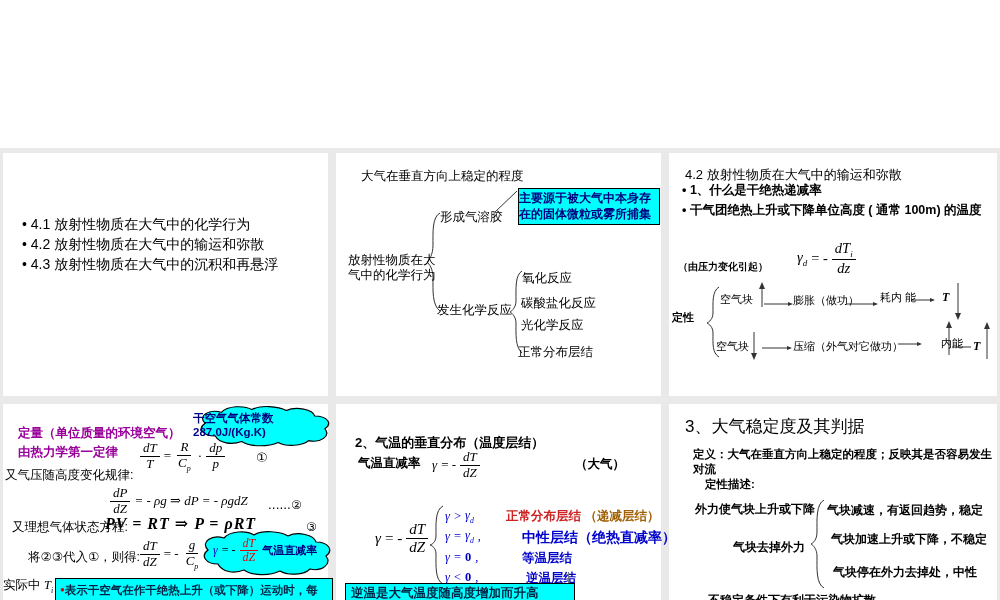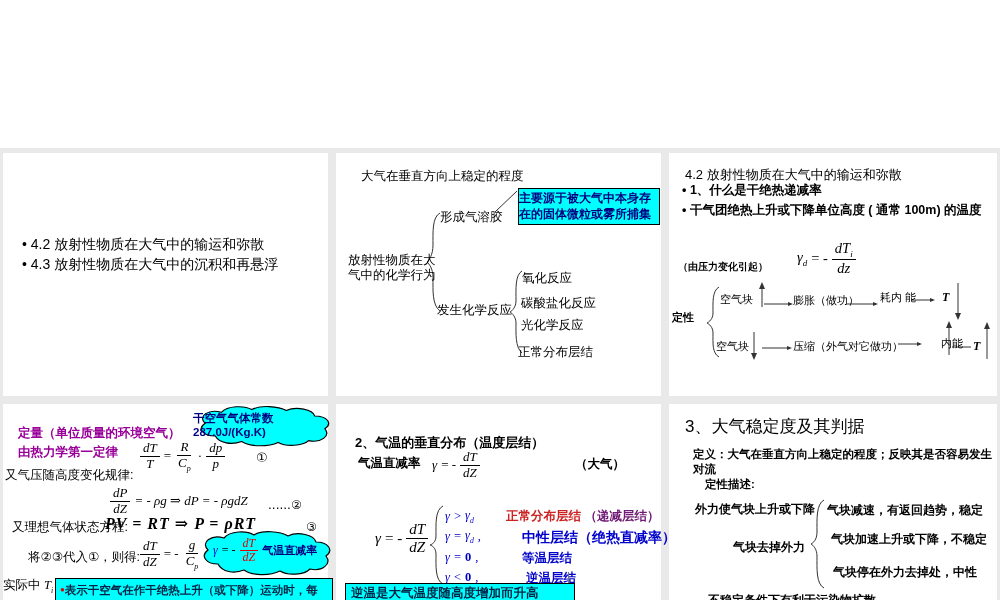--- a/index.html
+++ b/index.html
@@ -3,21 +3,21 @@
 <meta charset="utf-8">
 <style>
   html,body{margin:0;padding:0}
   .page{position:relative;width:1000px;height:600px;background:#fff;overflow:hidden;
         font-family:"Liberation Sans","DejaVu Sans",sans-serif;color:#000}
   .gray{position:absolute;left:0;top:148px;width:1000px;height:452px;background:#e9e9e9}
   .slide{position:absolute;background:#fff}
   .t{position:absolute;white-space:nowrap;line-height:1.25}
   .b{font-weight:bold}
   .red{color:#e30000}
-  .pink{color:#701a75}
+  .pink{color:#a16207}
   .dkred{color:#cc2222}
   .purple{color:#990099}
   .navy{color:#000080}
   .blue{color:#0000cc}
   .fml{font-family:"Liberation Serif","DejaVu Serif",serif;font-style:italic;
        display:flex;align-items:center;gap:4px}
   .rm{font-style:normal}
   .cn{font-style:normal;font-family:"DejaVu Sans",sans-serif}
   .frac{display:inline-flex;flex-direction:column;align-items:center;line-height:1.12}
   .frac .fn{border-bottom:1px solid currentColor;padding:0 3px}
@@ -27,20 +27,23 @@
   svg.overlay{position:absolute;left:0;top:0;pointer-events:none}
   .ctr{text-align:left}
 </style>
 </head>
 <body>
 
 <div class="page">
   <div class="gray"></div>
 
   <div class="slide" id="sA" style="left:3px;top:153px;width:325px;height:243px">
+    <div class="t" style="left:19px;top:63px;font-size:14px">
+      <span>•</span>
+      <span>4.1 放射性物质在大气中的化学行为</span></div>
     <div class="t" style="left:19px;top:83px;font-size:14px">
       <span>•</span>
       <span>4.2 放射性物质在大气中的输运和弥散</span></div>
     <div class="t" style="left:19px;top:103px;font-size:14px">
       <span>•</span>
       <span>4.3 放射性物质在大气中的沉积和再悬浮</span></div>
   </div>
 
   <div class="slide" id="sB" style="left:336px;top:153px;width:325px;height:243px">
     <svg class="overlay" width="325" height="243">

